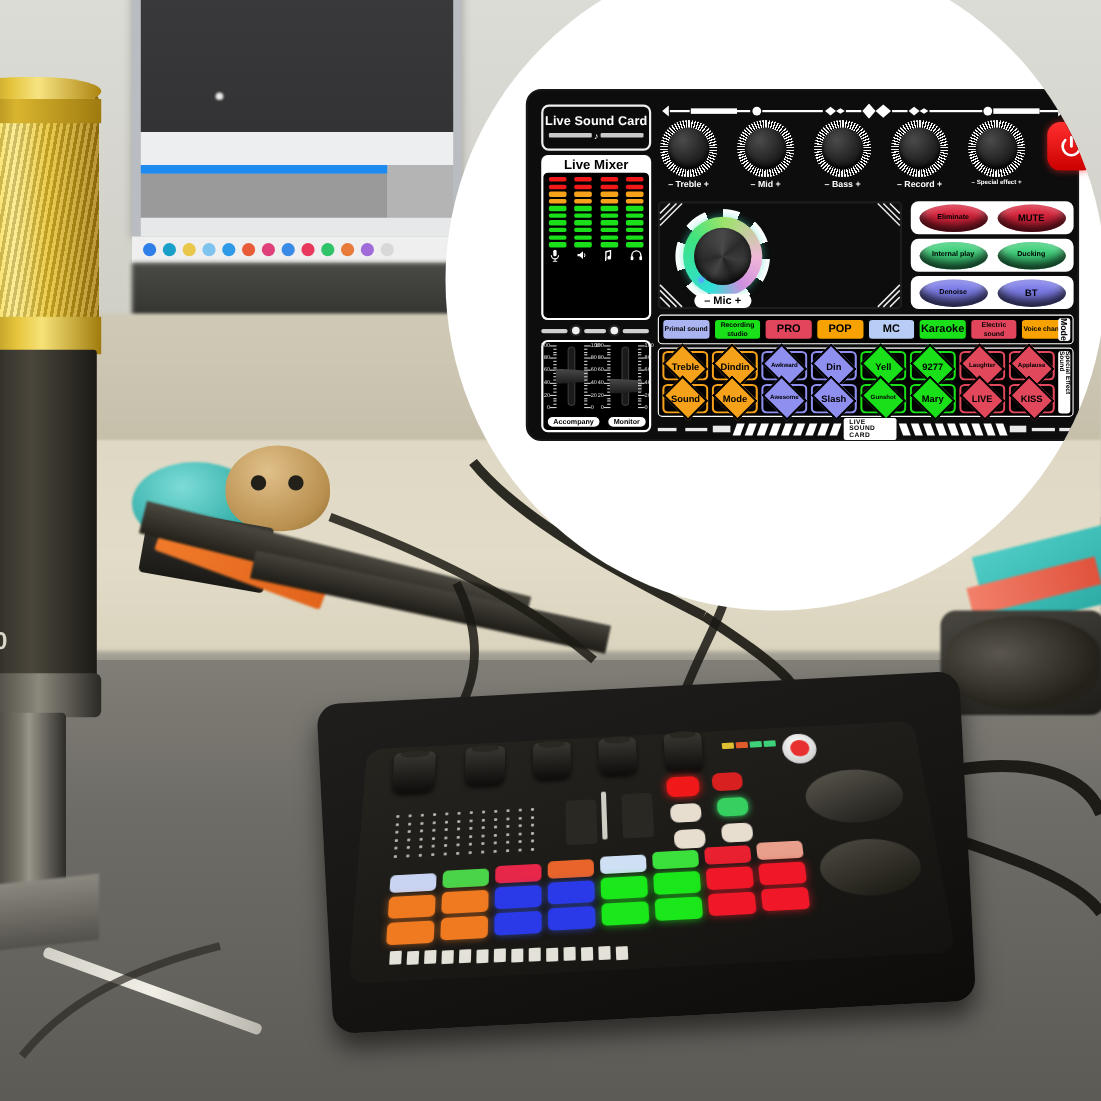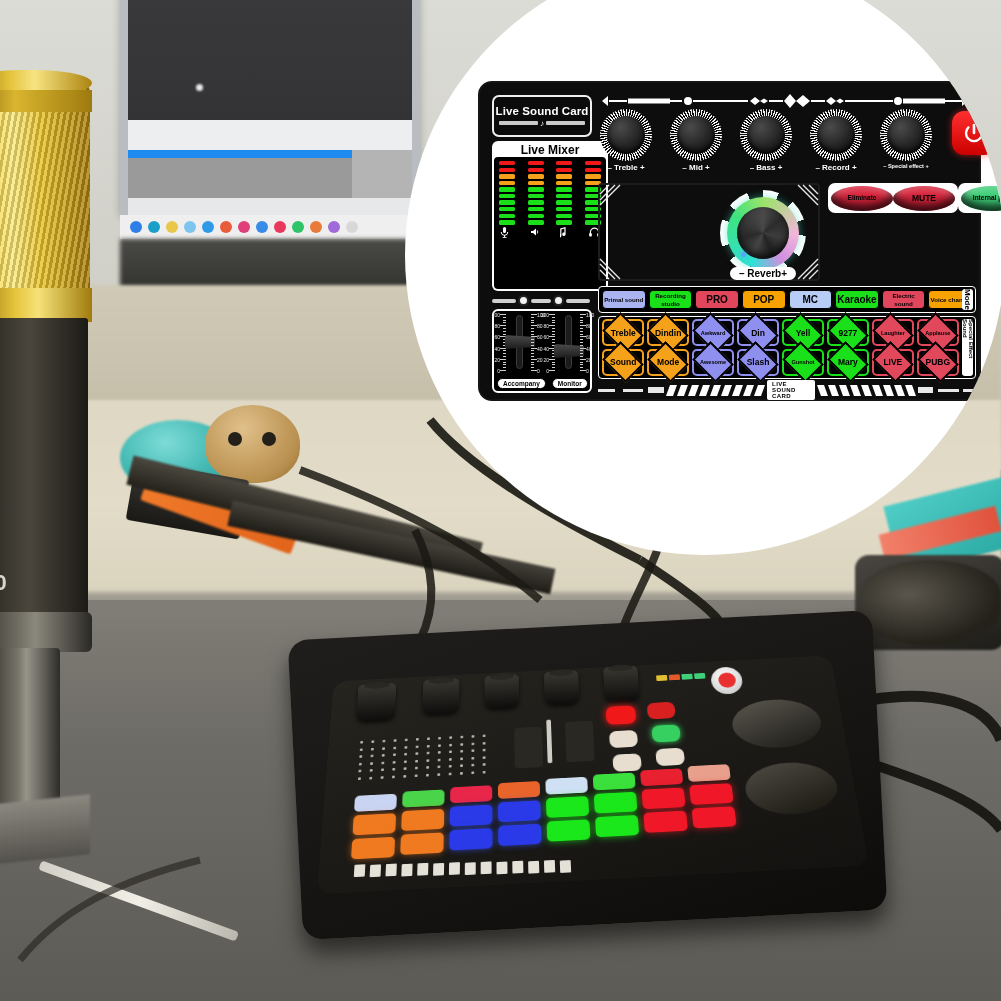--- a/index.html
+++ b/index.html
@@ -236,21 +236,21 @@
     position:absolute;left:12px;top:12px;width:100px;height:42px;
     background:#0b0b0b;border:2px solid #efefef;border-radius:7px;
     display:flex;flex-direction:column;align-items:center;justify-content:center;
   }
   .lsc-title{color:#fff;font-size:11.5px;font-weight:bold;letter-spacing:.1px;}
   .lsc-bar{display:flex;align-items:center;gap:2px;margin-top:2px;width:86px;}
   .lsc-bar i{display:block;height:4px;background:#c9c9c9;flex:1;border-radius:1px;}
   .lsc-note{color:#fff;font-size:8px;}
 
   .mixer{
-    position:absolute;left:12px;top:58px;width:116px;height:150px;
+    position:absolute;left:12px;top:58px;width:100px;height:150px;
     background:#fff;border-radius:6px;padding:2px;
   }
   .mixer-title{text-align:center;font-size:12px;font-weight:bold;color:#000;line-height:14px;}
   .mixer-inner{background:#000;border-radius:4px;height:132px;padding:4px 5px 2px;}
   .led-rows{display:flex;flex-direction:column;gap:2.2px;}
   .led-row{display:flex;justify-content:space-between;}
   .led{width:16px;height:4.4px;border-radius:1.6px;}
   .mix-icons{display:flex;justify-content:space-between;padding:2px 1px 0;color:#fff;font-size:9px;}
 
   .fadlink{position:absolute;left:12px;top:211px;width:100px;height:13px;display:flex;align-items:center;gap:2px;}
@@ -309,21 +309,21 @@
     background:conic-gradient(from 200deg,#2fe0d6,#3ee37f 28%,#9ce36a 45%,#f0b7d8 70%,#cf8fe0 85%,#2fe0d6);
     box-shadow:0 0 8px rgba(60,220,190,.55);}
   .bd-cap{position:absolute;left:17px;top:17px;right:17px;bottom:17px;border-radius:50%;
     background:conic-gradient(#4a4a4a,#2b2b2b,#3d3d3d,#222,#454545,#2a2a2a,#3a3a3a,#4a4a4a);
     box-shadow:inset 0 -4px 8px rgba(0,0,0,.85);}
   .bd-dot{position:absolute;left:24%;bottom:22%;width:5px;height:5px;border-radius:50%;background:#55a8ff;box-shadow:0 0 4px #55a8ff;}
   .bd-label{position:absolute;bottom:-4px;left:50%;transform:translateX(-50%);
     background:#fff;color:#000;font-size:10px;font-weight:bold;border-radius:8px;padding:1px 9px;white-space:nowrap;}
 
   
-  .fnpanel{position:absolute;left:348px;top:100px;width:148px;height:98px;display:flex;justify-content:space-between;}
+  .fnpanel{position:absolute;left:348px;top:100px;width:148px;height:98px;display:flex;flex-direction:column;justify-content:space-between;}
   .fnrow{background:#fff;border-radius:7px;height:30px;display:flex;align-items:center;justify-content:space-around;padding:0 3px;}
   .fnbtn{width:62px;height:25px;border-radius:50%;display:flex;align-items:center;justify-content:center;
     color:#000;font-size:8.5px;font-weight:bold;text-align:center;line-height:8px;
     box-shadow:inset 0 -7px 9px rgba(0,0,0,.75), inset 0 4px 6px rgba(255,255,255,.25);}
   .fnbtn.s{font-size:6.5px;}
 
   
   .moderow{position:absolute;left:118px;top:203px;width:378px;height:27px;
     background:#000;border:1.5px solid #fff;border-radius:4px;display:flex;align-items:center;gap:3px;padding:2px 3px;}
   .modebtn{flex:1;height:19px;border-radius:4px;display:flex;align-items:center;justify-content:center;
@@ -889,26 +889,26 @@
       <svg class="corner" style="right:-1px;top:-1px;transform:scaleX(-1)" viewBox="0 0 22 22">
         <path d="M1 10 L10 1 M1 16 L16 1 M1 21 L21 1" stroke="#e8e8e8" stroke-width="1.4"></path>
       </svg>
       <svg class="corner" style="left:-1px;bottom:-1px;transform:scaleY(-1)" viewBox="0 0 22 22">
         <path d="M1 10 L10 1 M1 16 L16 1 M1 21 L21 1" stroke="#e8e8e8" stroke-width="1.4"></path>
       </svg>
       <svg class="corner" style="right:-1px;bottom:-1px;transform:scale(-1,-1)" viewBox="0 0 22 22">
         <path d="M1 10 L10 1 M1 16 L16 1 M1 21 L21 1" stroke="#e8e8e8" stroke-width="1.4"></path>
       </svg>
 
-      <div class="bigdial" style="left:120px">
+      <div class="bigdial" style="left:14px">
         <div class="bd-outer"></div>
           <div class="bd-glow"></div>
           <div class="bd-cap"></div>
           <div class="bd-dot"></div>
-        <div class="bd-label">– Reverb+</div>
+        <div class="bd-label">– Mic +</div>
       </div>
     </div>
 
     <div class="fnpanel">
       <div class="fnrow">
         <div class="fnbtn s" style="background: rgb(217, 36, 60);">
             <span>Eliminate</span>
           </div>
         <div class="fnbtn" style="background: rgb(217, 36, 60);">
             <span>MUTE</span>
@@ -1019,21 +1019,21 @@
           <div class="pad" style="background: rgb(0, 0, 0); box-shadow: rgb(25, 224, 25) 0px 0px 0px 2px inset;">
             <div class="dia" style="background: rgb(25, 224, 25); box-shadow: rgb(0, 0, 0) 0px 0px 0px 2px inset;"></div>
             <div class="txt">Mary</div>
           </div>
           <div class="pad" style="background: rgb(0, 0, 0); box-shadow: rgb(226, 72, 92) 0px 0px 0px 2px inset;">
             <div class="dia" style="background: rgb(226, 72, 92); box-shadow: rgb(0, 0, 0) 0px 0px 0px 2px inset;"></div>
             <div class="txt">LIVE</div>
           </div>
           <div class="pad" style="background: rgb(0, 0, 0); box-shadow: rgb(226, 72, 92) 0px 0px 0px 2px inset;">
             <div class="dia" style="background: rgb(226, 72, 92); box-shadow: rgb(0, 0, 0) 0px 0px 0px 2px inset;"></div>
-            <div class="txt">PUBG</div>
+            <div class="txt">KISS</div>
           </div>
         </div>
       <div class="sidelabel" style="top:2px;bottom:2px;right:2px;">
         <span style="font-size:6px">Special Effect Sound</span>
       </div>
     </div>
 
     <div class="botstrip">
       <span class="bs-line" style="width:28px;margin-right:4px"></span>
       <span style="display:inline-block;width:6px"></span>

